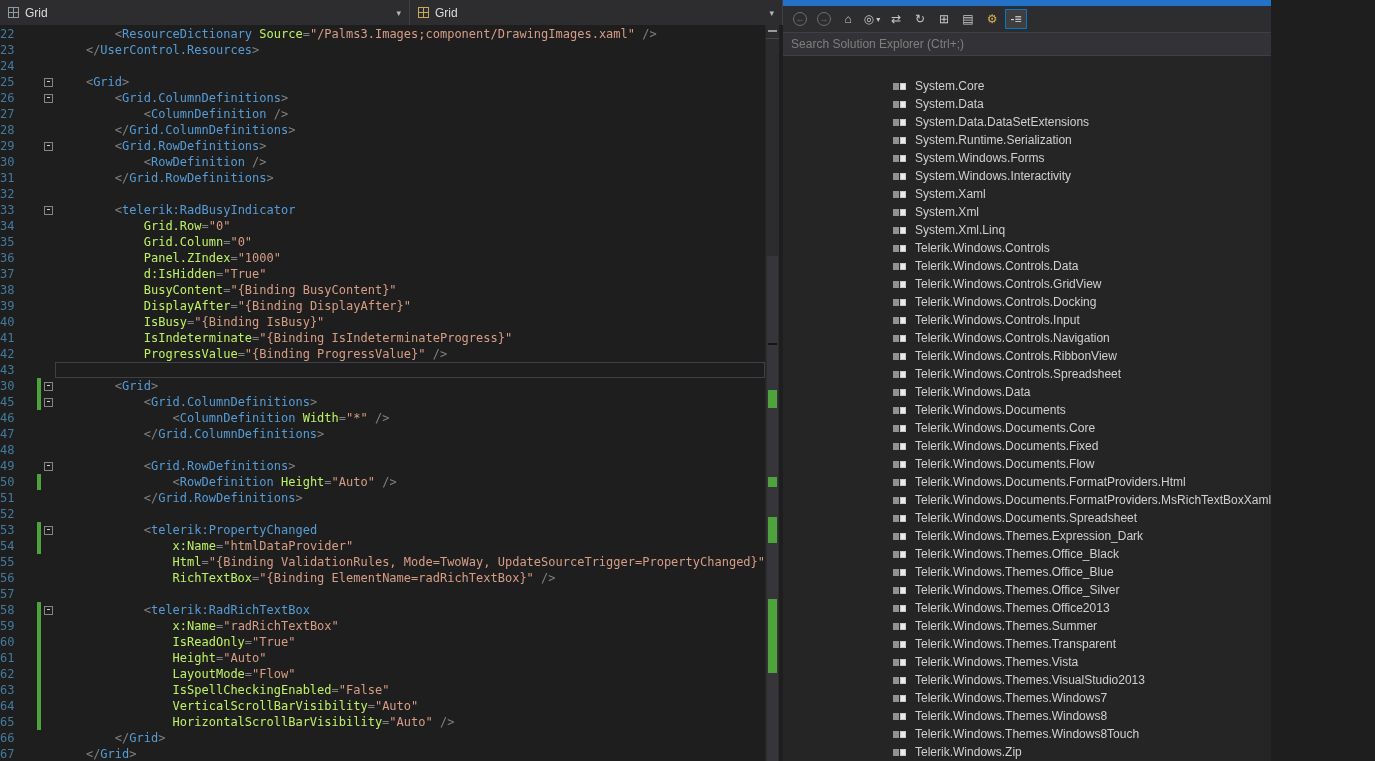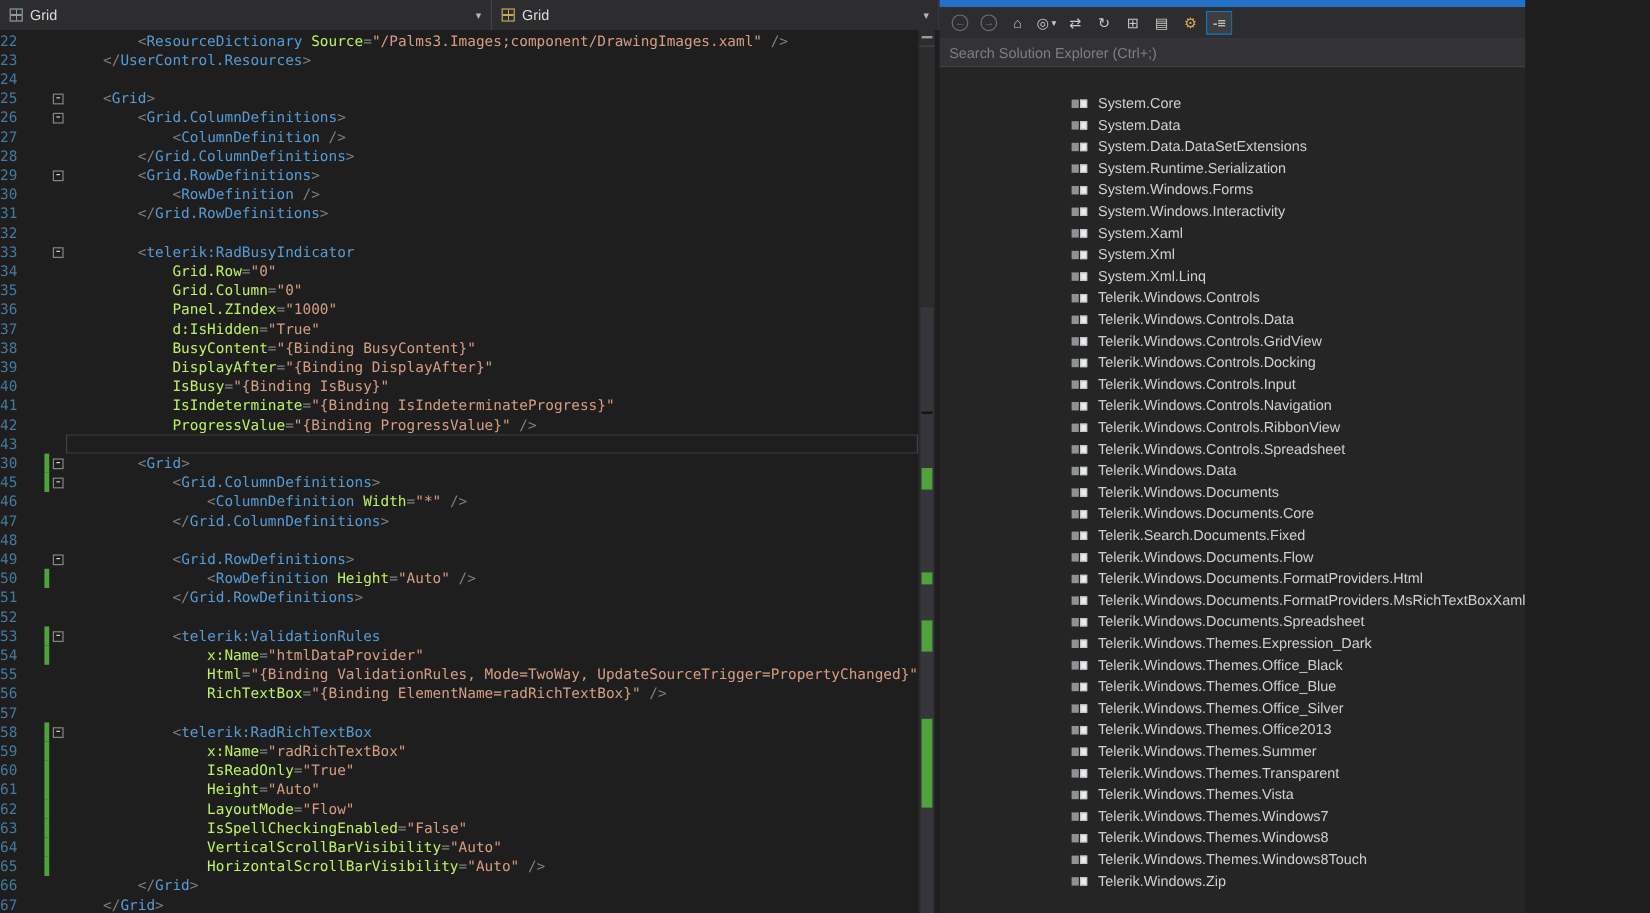--- a/index.html
+++ b/index.html
@@ -118,21 +118,21 @@
           <div class="ed-line current"><span class="ln">43</span><span class="chg"></span><span class="fold"></span><span class="code"><span></span></span></div>
           <div class="ed-line"><span class="ln">30</span><span class="chg on"></span><span class="fold"><span class="foldbox"></span></span><span class="code"><span>        </span><span class="tok-d">&lt;</span><span class="tok-t">Grid</span><span class="tok-d">&gt;</span></span></div>
           <div class="ed-line"><span class="ln">45</span><span class="chg on"></span><span class="fold"><span class="foldbox"></span></span><span class="code"><span>            </span><span class="tok-d">&lt;</span><span class="tok-t">Grid.ColumnDefinitions</span><span class="tok-d">&gt;</span></span></div>
           <div class="ed-line"><span class="ln">46</span><span class="chg"></span><span class="fold"></span><span class="code"><span>                </span><span class="tok-d">&lt;</span><span class="tok-t">ColumnDefinition</span><span class="tok-p"> </span><span class="tok-a">Width</span><span class="tok-d">=</span><span class="tok-v">"*"</span><span class="tok-p"> </span><span class="tok-d">/&gt;</span></span></div>
           <div class="ed-line"><span class="ln">47</span><span class="chg"></span><span class="fold"></span><span class="code"><span>            </span><span class="tok-d">&lt;/</span><span class="tok-t">Grid.ColumnDefinitions</span><span class="tok-d">&gt;</span></span></div>
           <div class="ed-line"><span class="ln">48</span><span class="chg"></span><span class="fold"></span><span class="code"><span></span></span></div>
           <div class="ed-line"><span class="ln">49</span><span class="chg"></span><span class="fold"><span class="foldbox"></span></span><span class="code"><span>            </span><span class="tok-d">&lt;</span><span class="tok-t">Grid.RowDefinitions</span><span class="tok-d">&gt;</span></span></div>
           <div class="ed-line"><span class="ln">50</span><span class="chg on"></span><span class="fold"></span><span class="code"><span>                </span><span class="tok-d">&lt;</span><span class="tok-t">RowDefinition</span><span class="tok-p"> </span><span class="tok-a">Height</span><span class="tok-d">=</span><span class="tok-v">"Auto"</span><span class="tok-p"> </span><span class="tok-d">/&gt;</span></span></div>
           <div class="ed-line"><span class="ln">51</span><span class="chg"></span><span class="fold"></span><span class="code"><span>            </span><span class="tok-d">&lt;/</span><span class="tok-t">Grid.RowDefinitions</span><span class="tok-d">&gt;</span></span></div>
           <div class="ed-line"><span class="ln">52</span><span class="chg"></span><span class="fold"></span><span class="code"><span></span></span></div>
-          <div class="ed-line"><span class="ln">53</span><span class="chg on"></span><span class="fold"><span class="foldbox"></span></span><span class="code"><span>            </span><span class="tok-d">&lt;</span><span class="tok-t">telerik:ValidationRules</span></span></div>
+          <div class="ed-line"><span class="ln">53</span><span class="chg on"></span><span class="fold"><span class="foldbox"></span></span><span class="code"><span>            </span><span class="tok-d">&lt;</span><span class="tok-t">telerik:PropertyChanged</span></span></div>
           <div class="ed-line"><span class="ln">54</span><span class="chg on"></span><span class="fold"></span><span class="code"><span>                </span><span class="tok-a">x:Name</span><span class="tok-d">=</span><span class="tok-v">"htmlDataProvider"</span></span></div>
           <div class="ed-line"><span class="ln">55</span><span class="chg"></span><span class="fold"></span><span class="code"><span>                </span><span class="tok-a">Html</span><span class="tok-d">=</span><span class="tok-v">"{Binding ValidationRules, Mode=TwoWay, UpdateSourceTrigger=PropertyChanged}"</span></span></div>
           <div class="ed-line"><span class="ln">56</span><span class="chg"></span><span class="fold"></span><span class="code"><span>                </span><span class="tok-a">RichTextBox</span><span class="tok-d">=</span><span class="tok-v">"{Binding ElementName=radRichTextBox}"</span><span class="tok-p"> </span><span class="tok-d">/&gt;</span></span></div>
           <div class="ed-line"><span class="ln">57</span><span class="chg"></span><span class="fold"></span><span class="code"><span></span></span></div>
           <div class="ed-line"><span class="ln">58</span><span class="chg on"></span><span class="fold"><span class="foldbox"></span></span><span class="code"><span>            </span><span class="tok-d">&lt;</span><span class="tok-t">telerik:RadRichTextBox</span></span></div>
           <div class="ed-line"><span class="ln">59</span><span class="chg on"></span><span class="fold"></span><span class="code"><span>                </span><span class="tok-a">x:Name</span><span class="tok-d">=</span><span class="tok-v">"radRichTextBox"</span></span></div>
           <div class="ed-line"><span class="ln">60</span><span class="chg on"></span><span class="fold"></span><span class="code"><span>                </span><span class="tok-a">IsReadOnly</span><span class="tok-d">=</span><span class="tok-v">"True"</span></span></div>
           <div class="ed-line"><span class="ln">61</span><span class="chg on"></span><span class="fold"></span><span class="code"><span>                </span><span class="tok-a">Height</span><span class="tok-d">=</span><span class="tok-v">"Auto"</span></span></div>
           <div class="ed-line"><span class="ln">62</span><span class="chg on"></span><span class="fold"></span><span class="code"><span>                </span><span class="tok-a">LayoutMode</span><span class="tok-d">=</span><span class="tok-v">"Flow"</span></span></div>
           <div class="ed-line"><span class="ln">63</span><span class="chg on"></span><span class="fold"></span><span class="code"><span>                </span><span class="tok-a">IsSpellCheckingEnabled</span><span class="tok-d">=</span><span class="tok-v">"False"</span></span></div>
@@ -330,21 +330,21 @@
             <i class="a"></i>
             <i class="b"></i>
           </span>
           <span class="tree-label">Telerik.Windows.Documents.Core</span>
         </div>
         <div class="tree-row">
           <span class="ref-icon">
             <i class="a"></i>
             <i class="b"></i>
           </span>
-          <span class="tree-label">Telerik.Search.Documents.Fixed</span>
+          <span class="tree-label">Telerik.Windows.Documents.Fixed</span>
         </div>
         <div class="tree-row">
           <span class="ref-icon">
             <i class="a"></i>
             <i class="b"></i>
           </span>
           <span class="tree-label">Telerik.Windows.Documents.Flow</span>
         </div>
         <div class="tree-row">
           <span class="ref-icon">
@@ -415,20 +415,27 @@
             <i class="b"></i>
           </span>
           <span class="tree-label">Telerik.Windows.Themes.Transparent</span>
         </div>
         <div class="tree-row">
           <span class="ref-icon">
             <i class="a"></i>
             <i class="b"></i>
           </span>
           <span class="tree-label">Telerik.Windows.Themes.Vista</span>
+        </div>
+        <div class="tree-row">
+          <span class="ref-icon">
+            <i class="a"></i>
+            <i class="b"></i>
+          </span>
+          <span class="tree-label">Telerik.Windows.Themes.VisualStudio2013</span>
         </div>
         <div class="tree-row">
           <span class="ref-icon">
             <i class="a"></i>
             <i class="b"></i>
           </span>
           <span class="tree-label">Telerik.Windows.Themes.Windows7</span>
         </div>
         <div class="tree-row">
           <span class="ref-icon">

